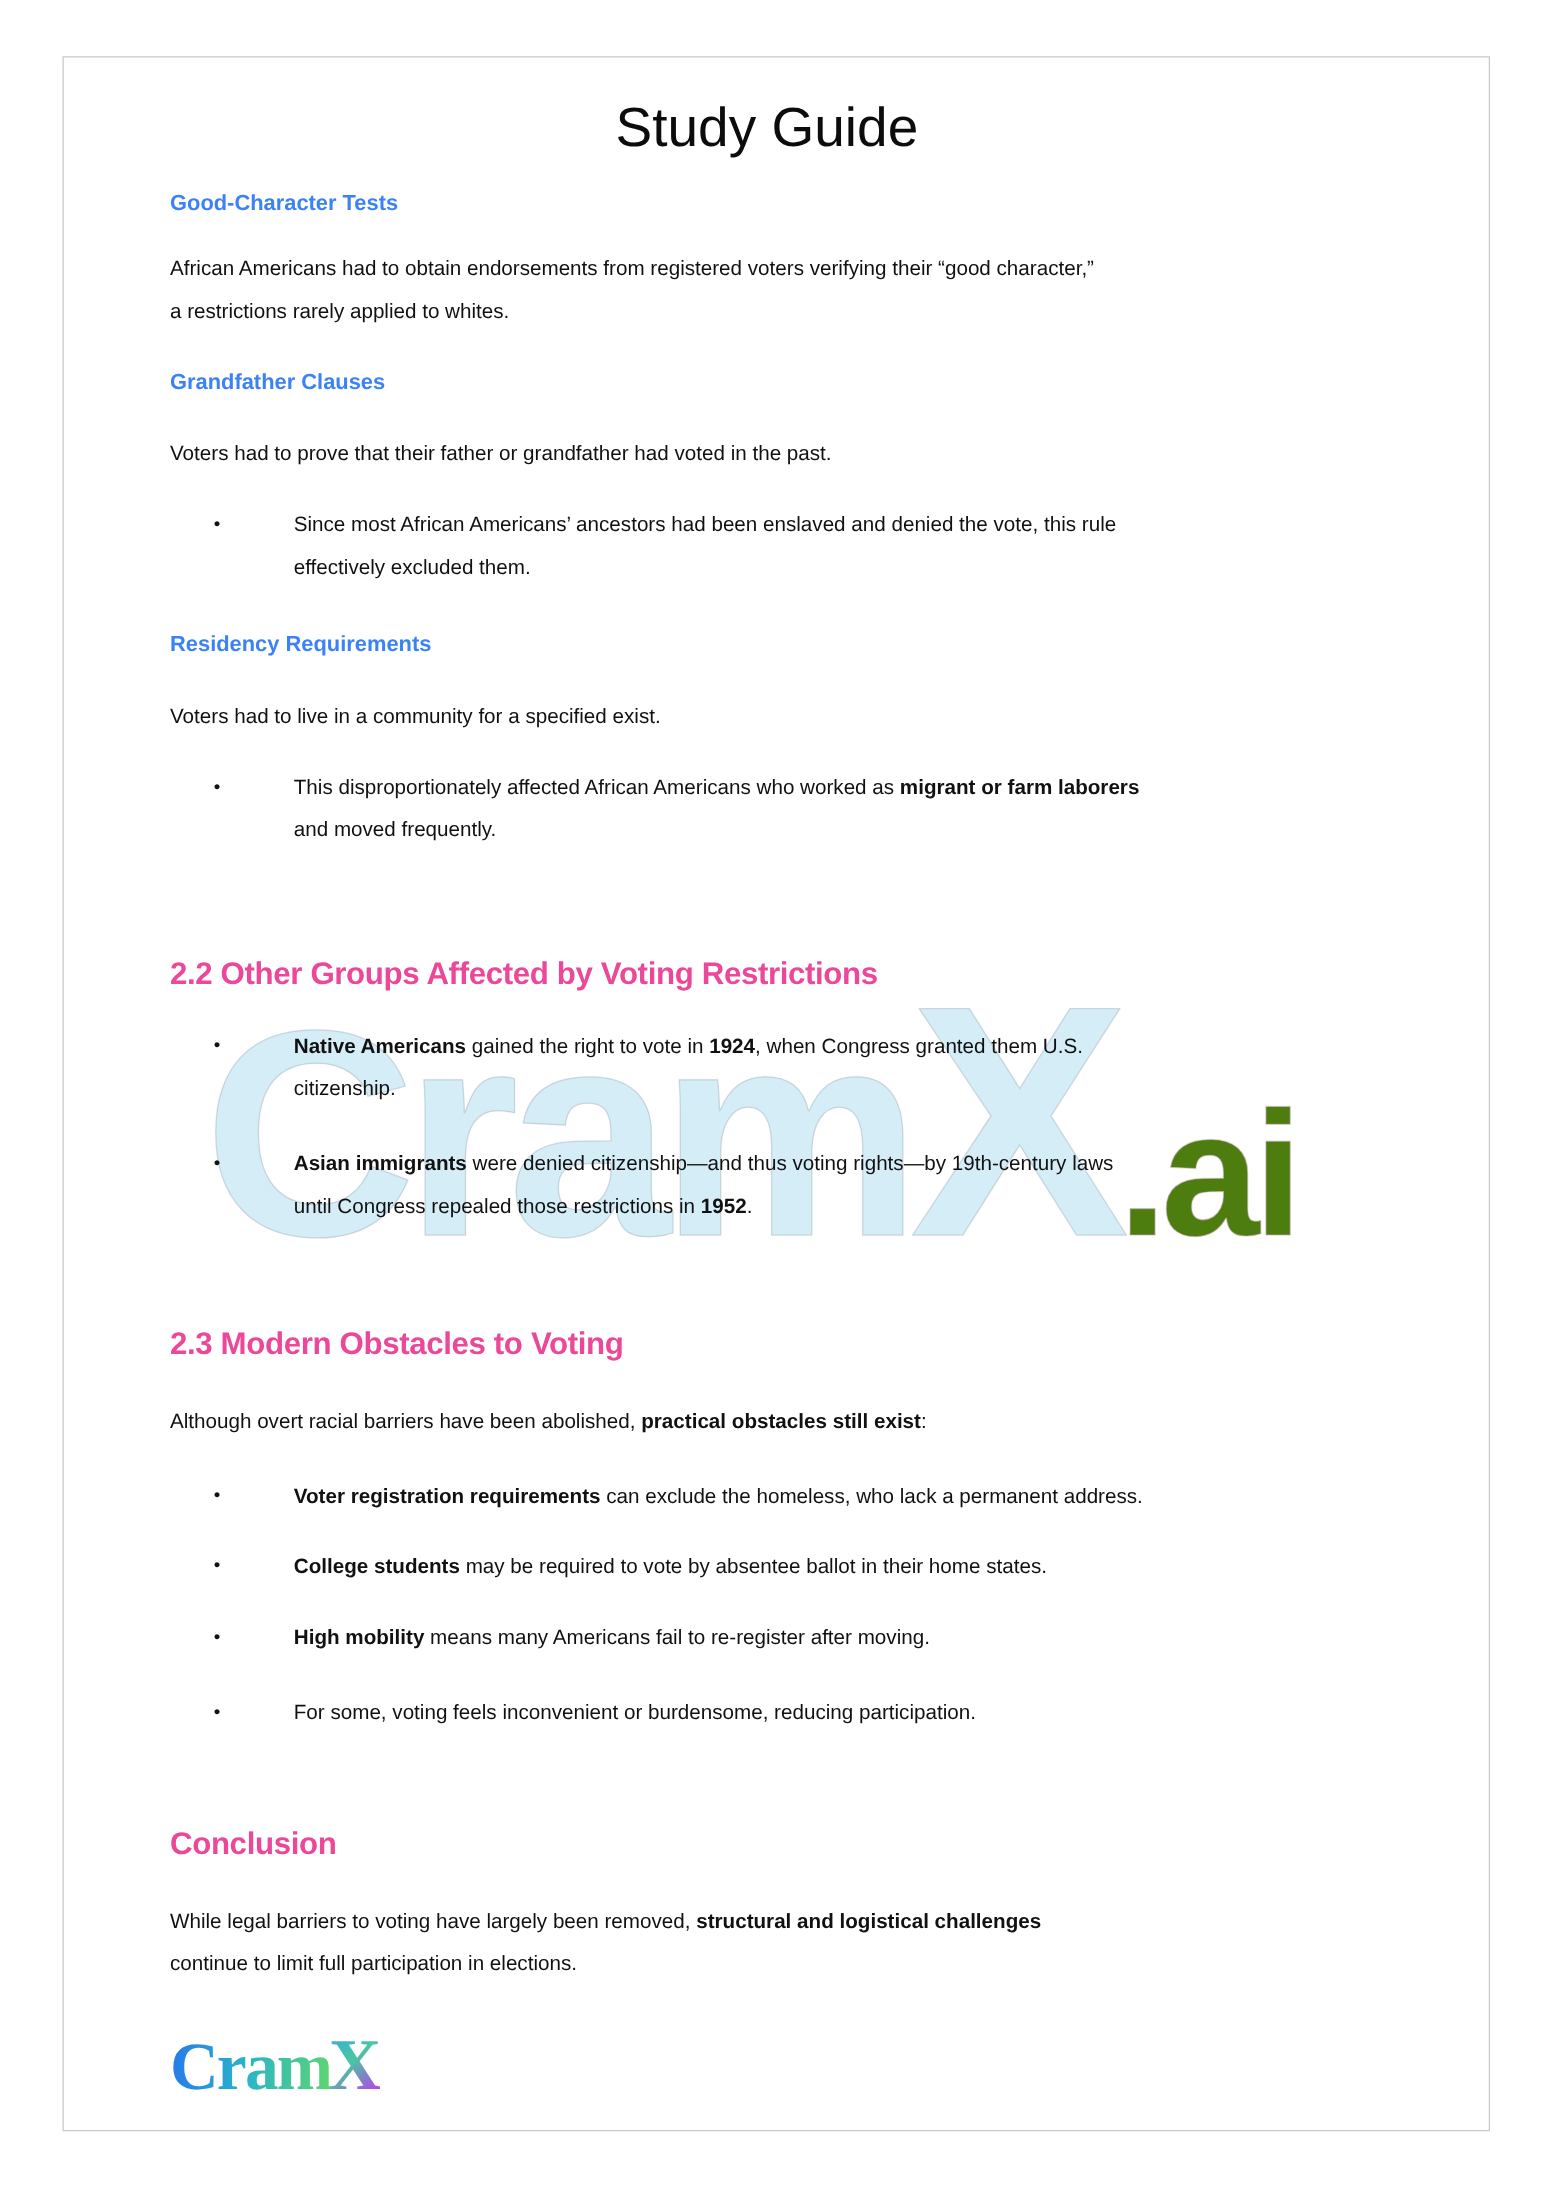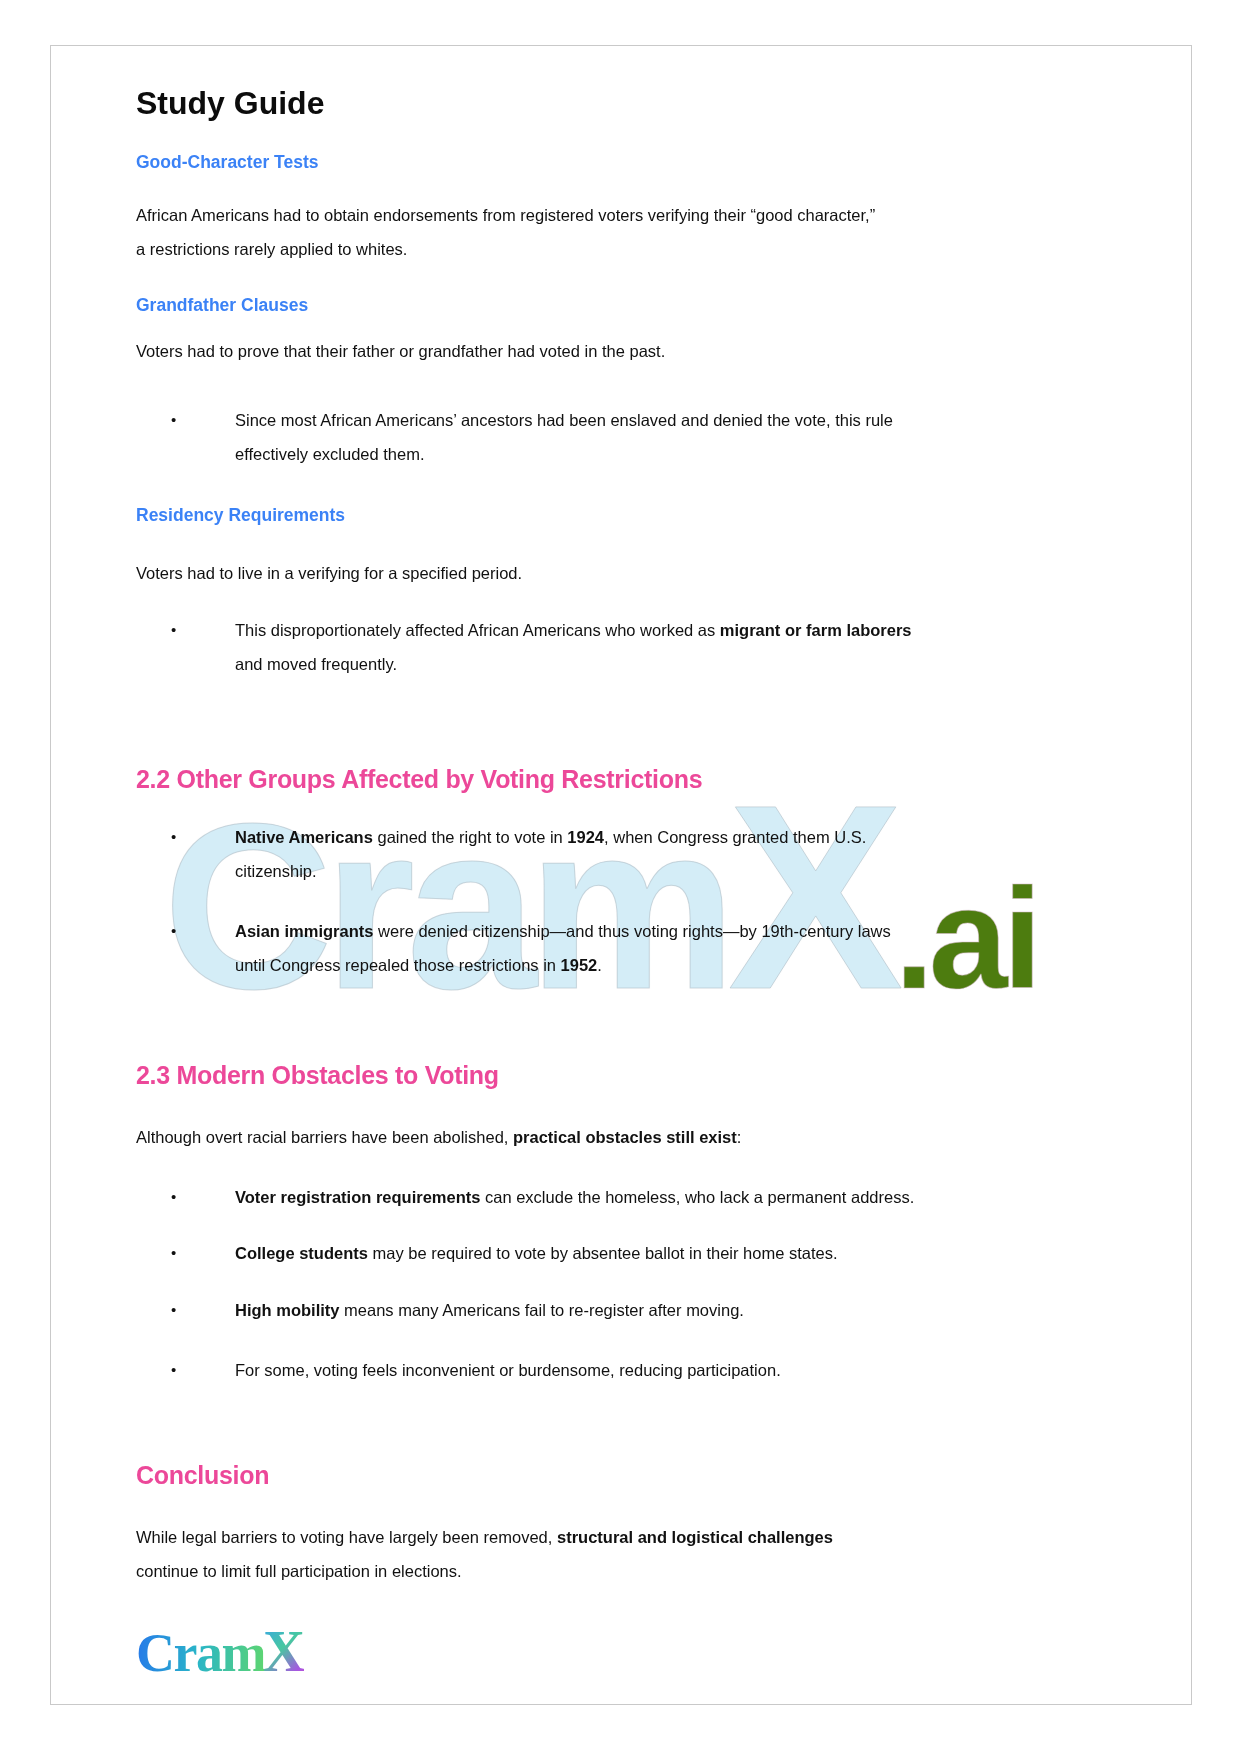--- a/index.html
+++ b/index.html
@@ -33,23 +33,23 @@
     font-size: 16.5px;
     line-height: 34px;
     color: #111111;
     z-index: 2;
   }
   .doc-title {
     position: absolute;
     left: 85px;
     width: 955px;
     top: 37px;
-    text-align: left;
-    font-size: 32px;
-    font-weight: bold;
+    text-align: center;
+    font-size: 44px;
+    font-weight: normal;
     line-height: 40px;
     color: #0c0c0c;
     z-index: 2;
   }
   .h3 {
     position: absolute;
     left: 85px;
     width: 970px;
     font-size: 17.5px;
     font-weight: bold;
@@ -154,28 +154,28 @@
     <div class="watermark" aria-hidden="true">
       <span class="wm-main"><span>Cram</span><span class="wm-x">X</span></span><span class="wm-suffix">.ai</span>
     </div>
 
     <div class="doc-title">Study Guide</div>
 
     <div class="h3" style="top:104px">Good-Character Tests</div>
     <div class="block" style="top:152px"><span>African Americans had to obtain endorsements from registered voters verifying their “good character,”</span><br><span>a restrictions rarely applied to whites.</span></div>
 
     <div class="h3" style="top:247px">Grandfather Clauses</div>
-    <div class="block" style="top:288px"><span>Voters had to prove that their father or grandfather had voted in the past.</span></div>
+    <div class="block" style="top:300px"><span>Voters had to prove that their father or grandfather had voted in the past.</span></div>
     <div class="bullet-row" style="top:357px">
       <span class="bullet-marker">•</span>
       <div class="bullet-text"><span>Since most African Americans’ ancestors had been enslaved and denied the vote, this rule</span><br><span>effectively excluded them.</span></div>
     </div>
 
     <div class="h3" style="top:457px">Residency Requirements</div>
-    <div class="block" style="top:510px"><span>Voters had to live in a verifying for a specified period.</span></div>
+    <div class="block" style="top:510px"><span>Voters had to live in a community for a specified exist.</span></div>
     <div class="bullet-row" style="top:567px">
       <span class="bullet-marker">•</span>
       <div class="bullet-text"><span>This disproportionately affected African Americans who worked as </span><b>migrant or farm laborers</b><br><span>and moved frequently.</span></div>
     </div>
 
     <div class="h2blue" style="top:717px">2.2 Other Groups Affected by Voting Restrictions</div>
     <div class="bullet-row" style="top:774px">
       <span class="bullet-marker">•</span>
       <div class="bullet-text"><b>Native Americans</b><span> gained the right to vote in </span><b>1924</b><span>, when Congress granted them U.S.</span><br><span>citizenship.</span></div>
     </div>

